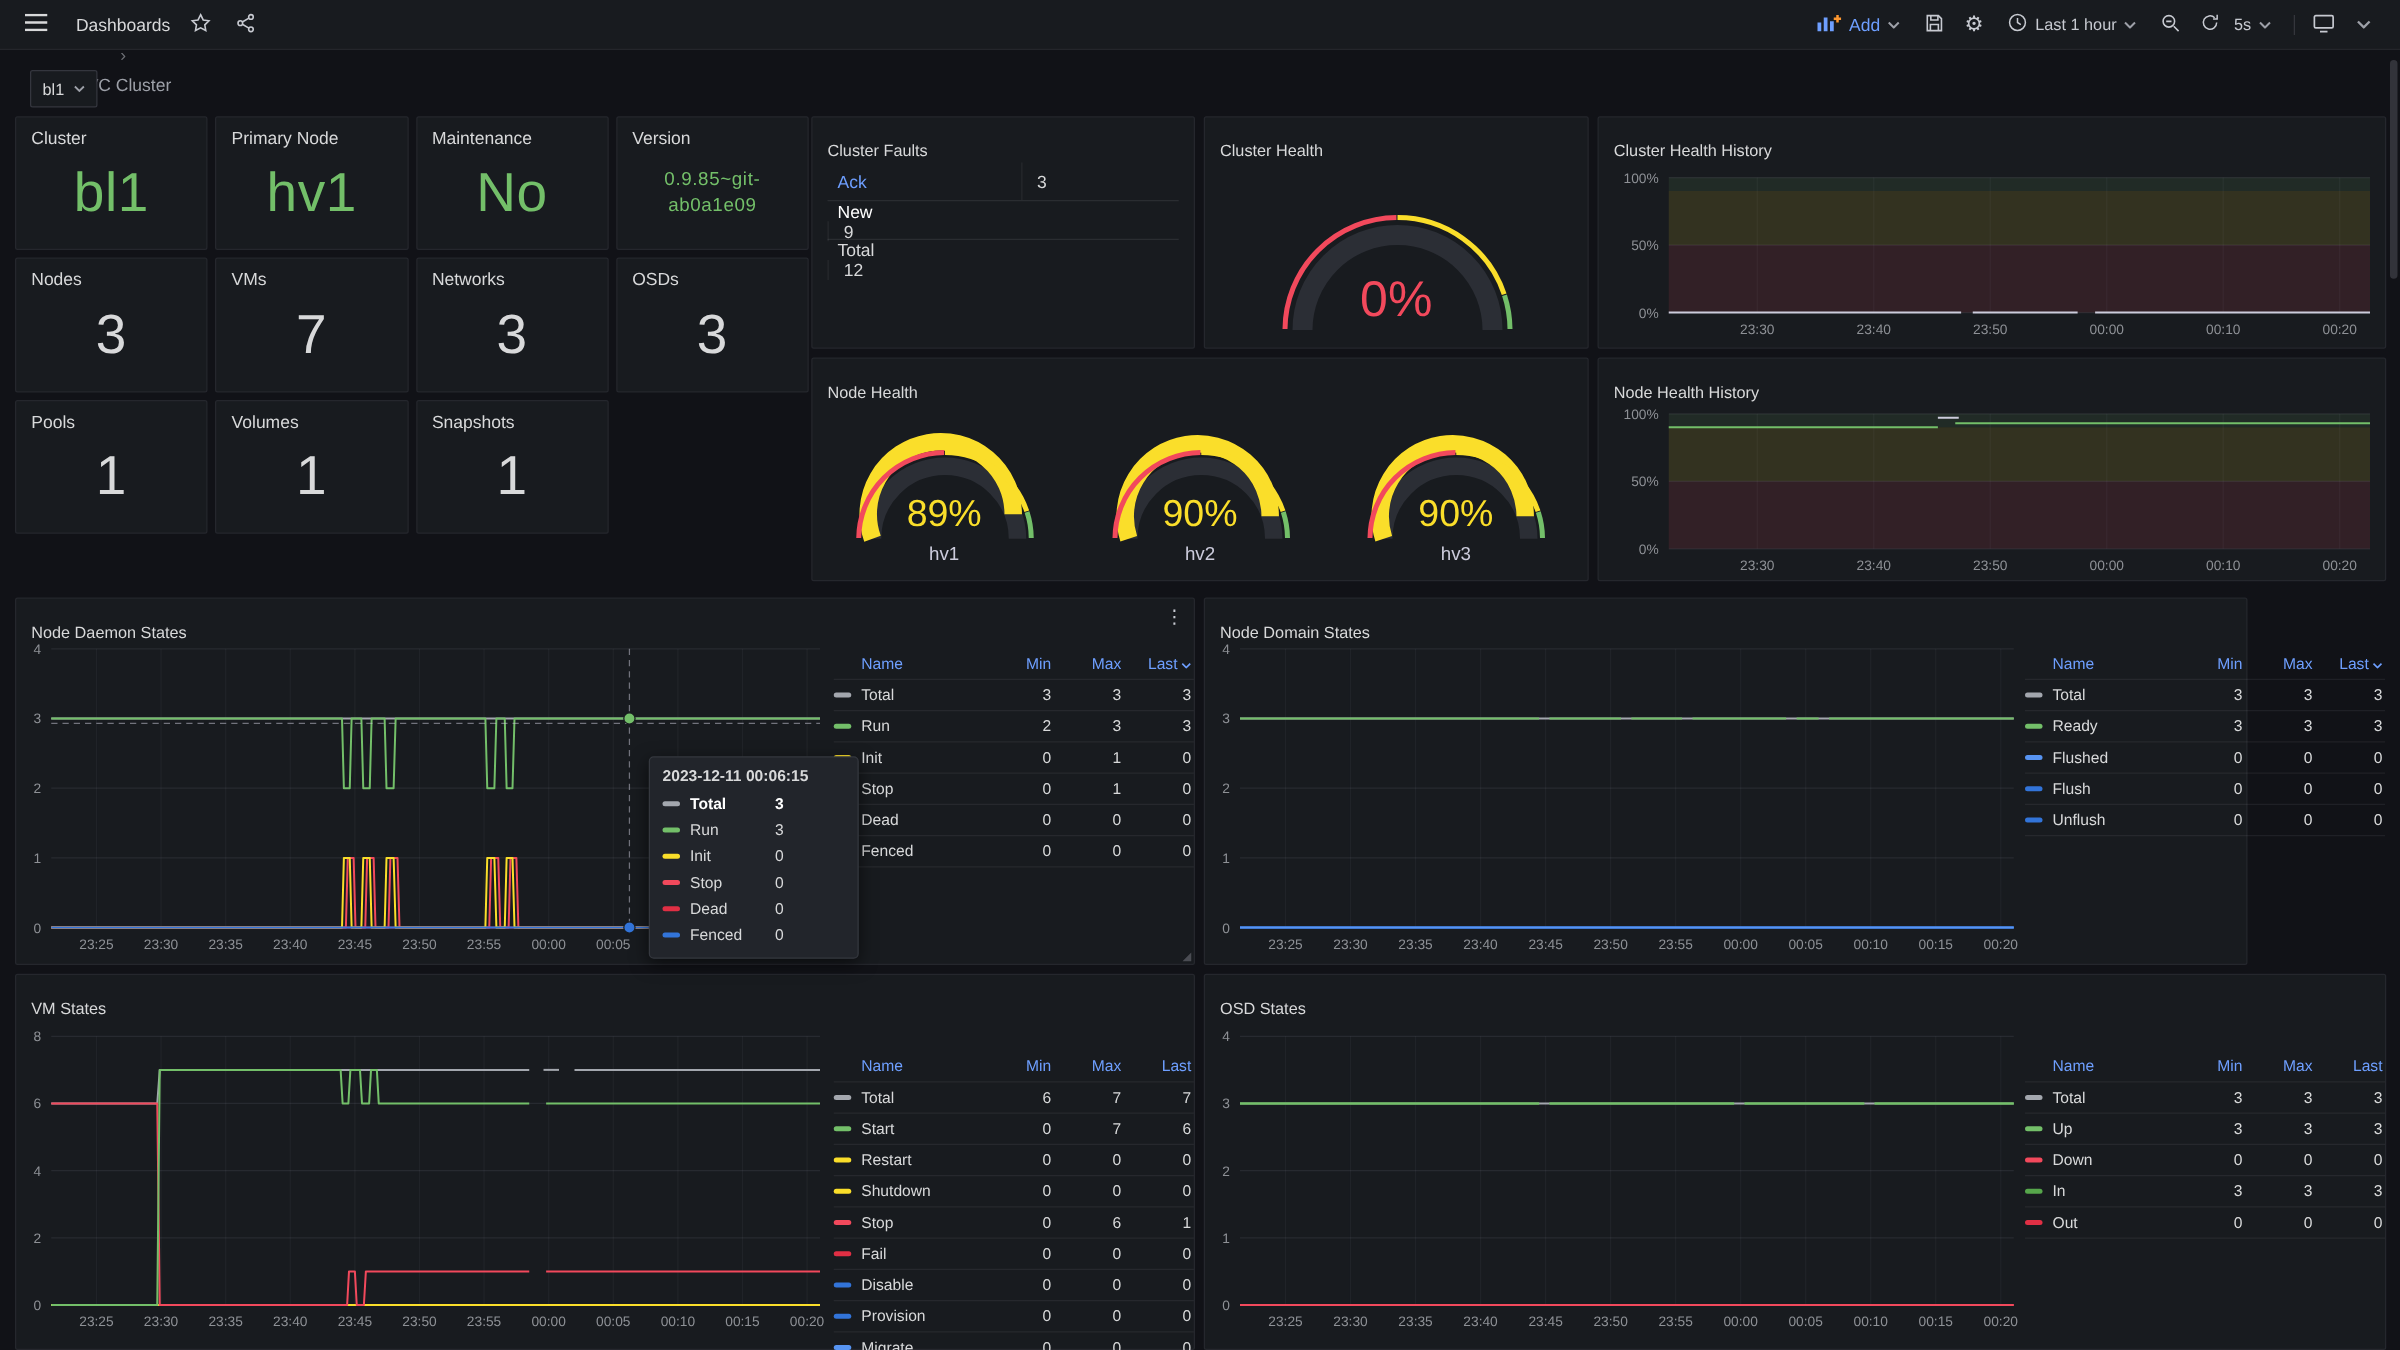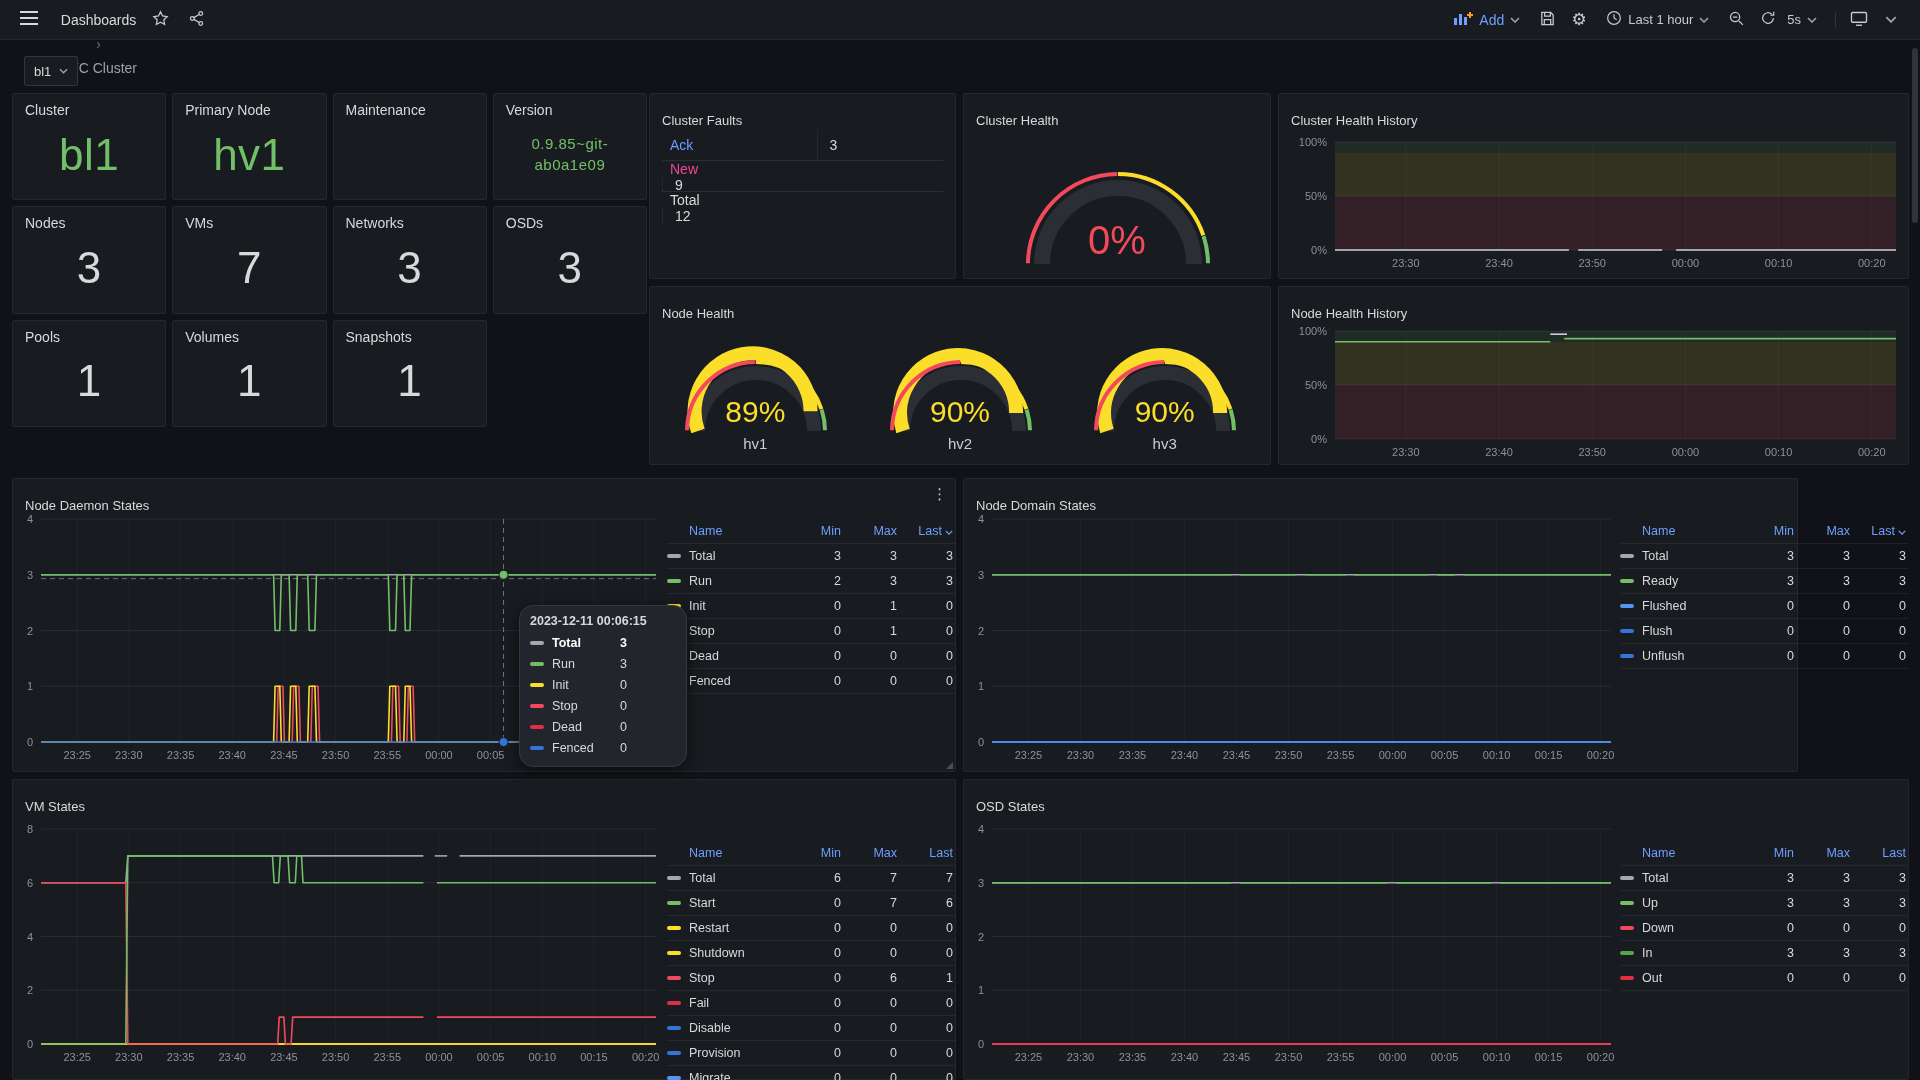--- a/index.html
+++ b/index.html
@@ -51,21 +51,21 @@
   .chart-svg{position:absolute;left:0;top:0;}
   .legend{position:absolute;width:288px;font-size:12.5px;}
   .l-row{display:flex;align-items:center;height:24px;border-bottom:1px solid rgba(204,204,220,0.08);padding-right:2px;cursor:pointer;}
   .l-dashslot{width:14px;margin-right:8px;display:flex;}
   .l-dash{width:14px;height:4px;border-radius:2px;}
   .l-name{flex:1;color:#D8D9DA;white-space:nowrap;}
   .l-num{width:56px;text-align:right;color:#D8D9DA;}
   .l-head .l-name,.l-head .l-num{color:#6E9FFF;font-weight:500;}
   .l-sort{margin-left:3px;}
   
-  .tooltip{position:absolute;left:506px;top:126px;width:146px;background:#22252B;border:1px solid #35383F;border-radius:14px;box-shadow:0 4px 14px rgba(0,0,0,.55);padding:8px 10px;z-index:5;}
+  .tooltip{position:absolute;left:506px;top:126px;width:146px;background:#22252B;border:1px solid #35383F;border-radius:4px;box-shadow:0 4px 14px rgba(0,0,0,.55);padding:8px 10px;z-index:5;}
   .tt-title{font-size:12.5px;font-weight:600;color:#D8D9DA;margin-bottom:4px;white-space:nowrap;}
   .tt-row{display:flex;align-items:center;height:21px;font-size:12.5px;}
   .tt-dash{width:14px;height:4px;border-radius:2px;margin-right:8px;}
   .tt-name{width:68px;color:#D8D9DA;}
   .tt-val{color:#D8D9DA;}
   .tt-row.bold .tt-name,.tt-row.bold .tt-val{font-weight:700;color:#FFFFFF;}
   
   .scrollthumb{position:absolute;right:2px;top:48px;width:6px;height:175px;border-radius:3px;background:rgba(204,204,220,0.18);cursor:pointer;}
   
   #p-faults{left:649px;top:93px;width:307px;height:186px;padding-left:31px;}
@@ -201,20 +201,21 @@
       <div class="stat">
         <div class="stat-title">Cluster</div>
         <div class="stat-value green">bl1</div>
       </div>
       <div class="stat">
         <div class="stat-title">Primary Node</div>
         <div class="stat-value green">hv1</div>
       </div>
       <div class="stat">
         <div class="stat-title">Maintenance</div>
+        <div class="stat-value green">No</div>
       </div>
       <div class="stat">
         <div class="stat-title">Version</div>
         <div class="stat-value green sm">0.9.85~git-ab0a1e09</div>
       </div>
       <div class="stat">
         <div class="stat-title">Nodes</div>
         <div class="stat-value light">3</div>
       </div>
       <div class="stat">
@@ -244,21 +245,21 @@
     </div>
 
   <section class="panel" id="p-faults">
     <h2 class="ptitle">Cluster Faults</h2>
     <div class="ftable">
         <div class="frow">
           <div class="fc1" style="color: rgb(110, 159, 255);">Ack</div>
           <div class="fc2">3</div>
         </div>
         <div class="frow">
-          <div class="fc1" style="color: #ec4899;">New</div>
+          <div class="fc1" style="color: #ffffff;">New</div>
           <div class="fc2">9</div>
         </div>
         <div class="frow">
           <div class="fc1" style="color: rgb(216, 217, 218);">Total</div>
           <div class="fc2">12</div>
         </div>
       </div>
   </section>
 
   <section class="panel" id="p-chealth">

